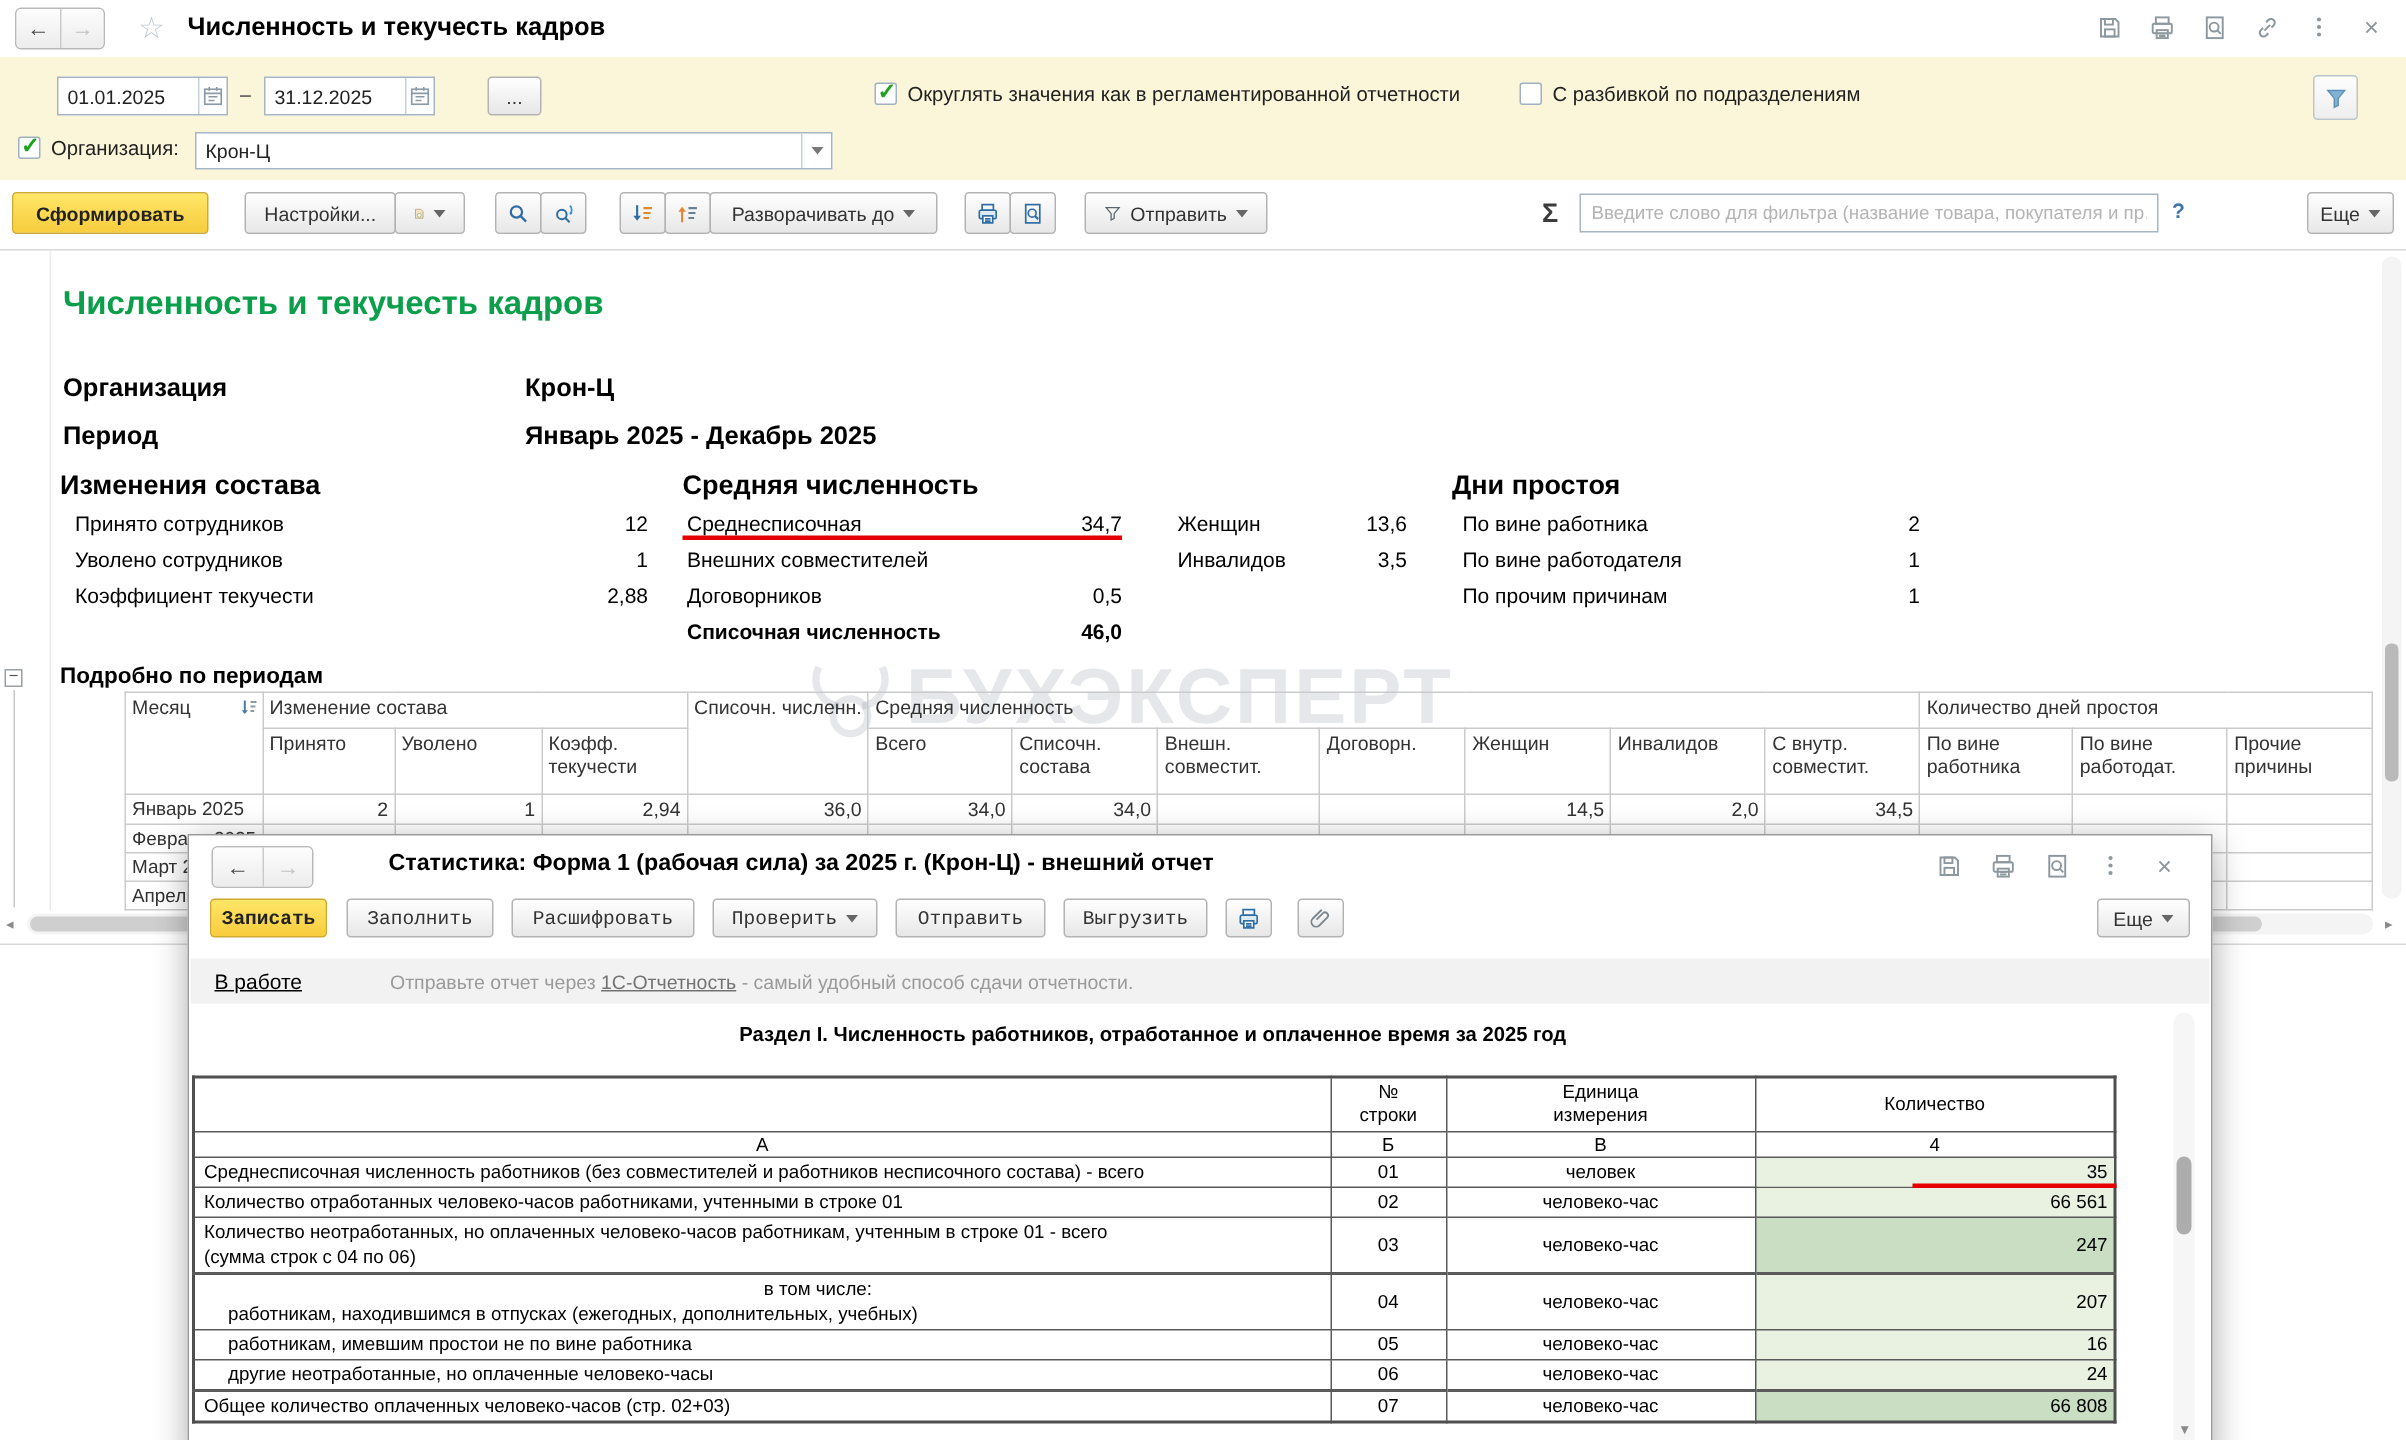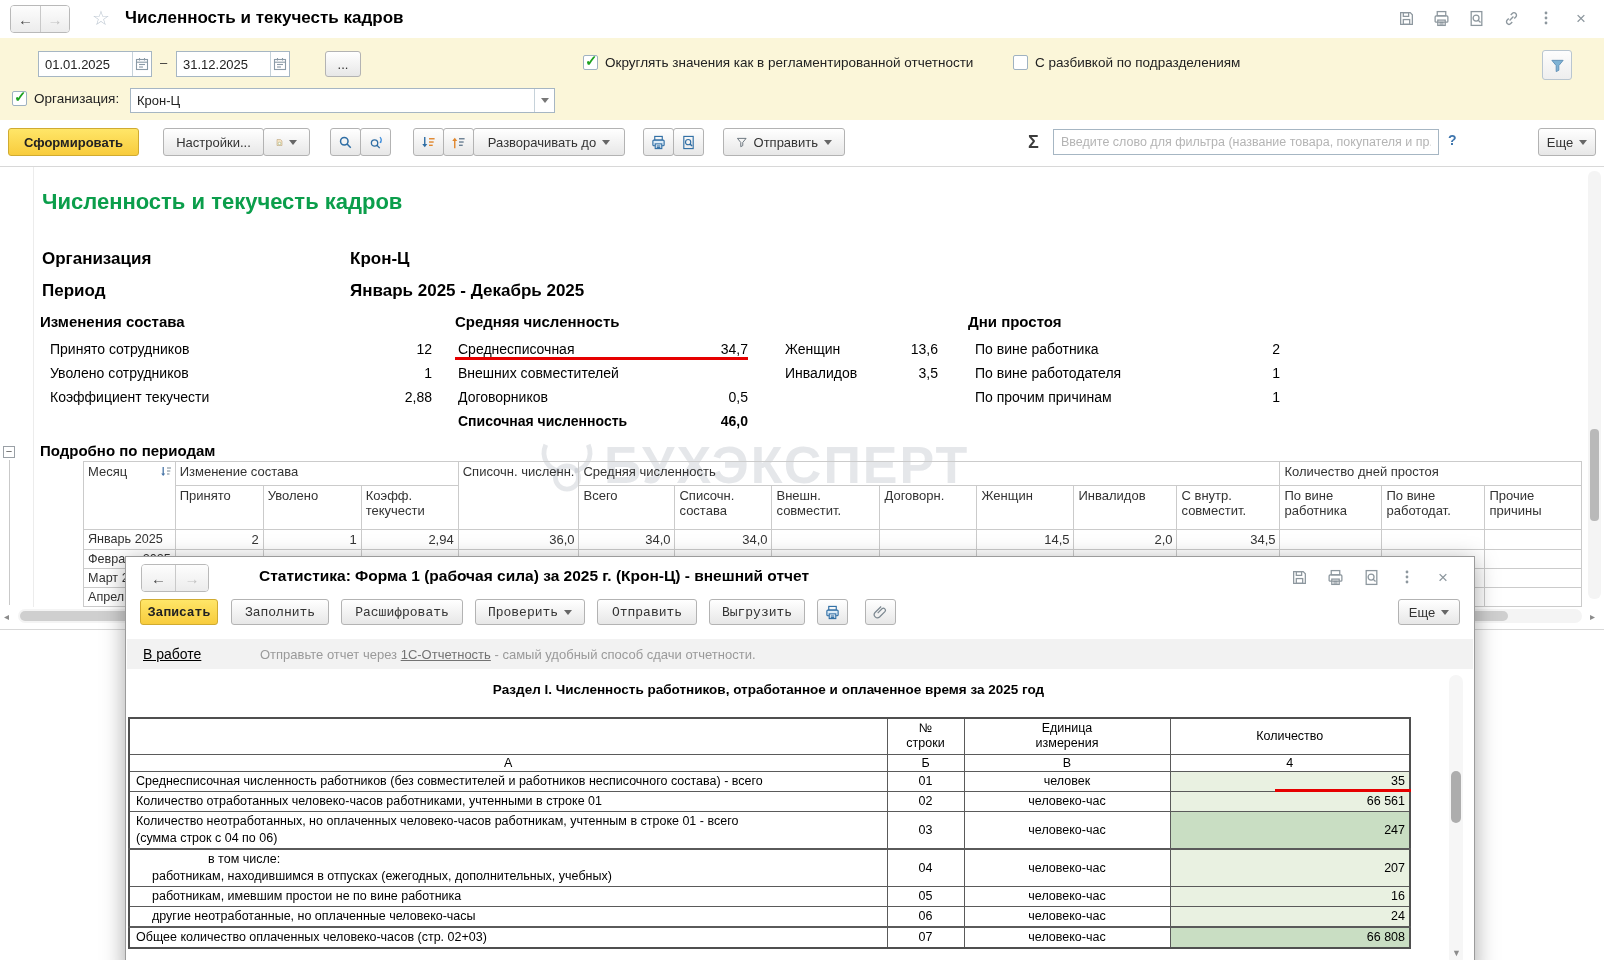--- a/index.html
+++ b/index.html
@@ -67,21 +67,21 @@
   .help { position:absolute; left:1448px; top:12px; color:#3e75ad; font-size:14px; font-weight:bold; text-decoration:none; cursor:pointer; }
   .tb-more { position:absolute; right:8px; top:8px; width:58px; }
 
   
   .report { position:absolute; left:0; top:166px; width:100%; height:464px; background:#fff;
             border-top:1px solid #d8d8d8; border-bottom:1px solid #d8d8d8; }
   .vline { position:absolute; left:33px; top:0; height:440px; width:1px; background:#ececec; }
   .rep-title { position:absolute; left:42px; top:22px; font-size:22px; font-weight:bold; color:#0b9e4b; }
   .kv-label { position:absolute; left:42px; font-size:17px; font-weight:bold; color:#000; }
   .kv-value { position:absolute; left:350px; font-size:17px; font-weight:bold; color:#000; }
-  .sec-title { position:absolute; top:146px; font-size:15px; font-weight:bold; color:#000; }
+  .sec-title { position:absolute; top:146px; font-size:18px; font-weight:bold; color:#000; }
   .sgroup { position:absolute; top:170px; font-size:14px; color:#000; }
   .srow { display:flex; justify-content:space-between; height:24px; align-items:center; }
   .slbl { white-space:nowrap; }
   .sval { text-align:right; }
   .b { font-weight:bold; }
   .red1 { position:absolute; left:455px; top:190px; width:293px; height:3px; background:#e60000; }
   .det-title { position:absolute; left:40px; top:275px; font-size:15px; font-weight:bold; color:#000; }
   .grpbox { position:absolute; left:3px; top:279px; width:12px; height:12px; border:1px solid #9aa0a6; background:#fff;
             color:#555; font-size:11px; line-height:9px; text-align:center; cursor:pointer; }
   .grpline { position:absolute; left:9px; top:293px; height:145px; width:1px; background:#c9c9c9; }
@@ -124,21 +124,21 @@
   table.mtable { position:absolute; left:2px; top:160px; border-collapse:collapse; table-layout:fixed; border:2px solid #4f4f4f; }
   .mtable td { border:1px solid #5a5a5a; font-size:12.5px; color:#000; padding:1px 4px; vertical-align:middle; background:#fff; }
   .mtable thead td { text-align:center; }
   .mtable .mh1 td { height:36px; }
   .mtable .mh2 td { height:17px; padding:0 4px; }
   .narrow { display:inline-block; max-width:80px; line-height:15px; }
   .narrow2 { display:inline-block; max-width:46px; line-height:15px; }
   .m-a { text-align:left; }
   .m-a .ln { line-height:17px; padding-left:2px; }
   .m-a .ln.i { padding-left:18px; }
-  .m-a .ln.cc { padding-left:74px; }
+  .m-a .ln.cc { padding-left:74px;text-align:center; }
   .m-no { text-align:center; }
   .m-unit { text-align:center; }
   .m-qty { text-align:right; padding-right:5px; }
   .ql { background:#e9f1e1 !important; }
   .qd { background:#c9dec3 !important; }
   .redu { position:relative; }
   .redu::after { content:""; position:absolute; left:44%; right:-2px; bottom:-1px; height:3px; background:#e60000; }
   tr.thick td { border-top-width:2px; }
   .mtable tbody tr td { height:20px; }
   .m-vscroll { position:absolute; left:1323px; top:118px; width:14px; height:290px; background:#f6f6f6; border-radius:7px; }

